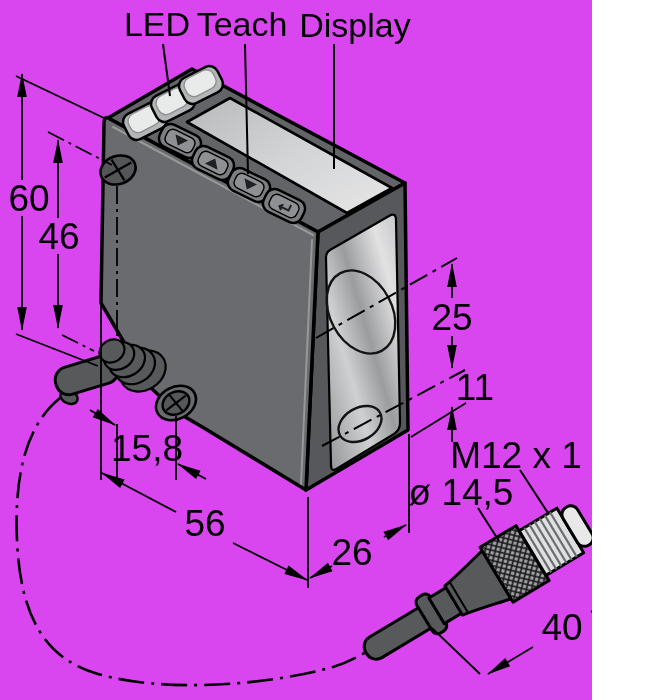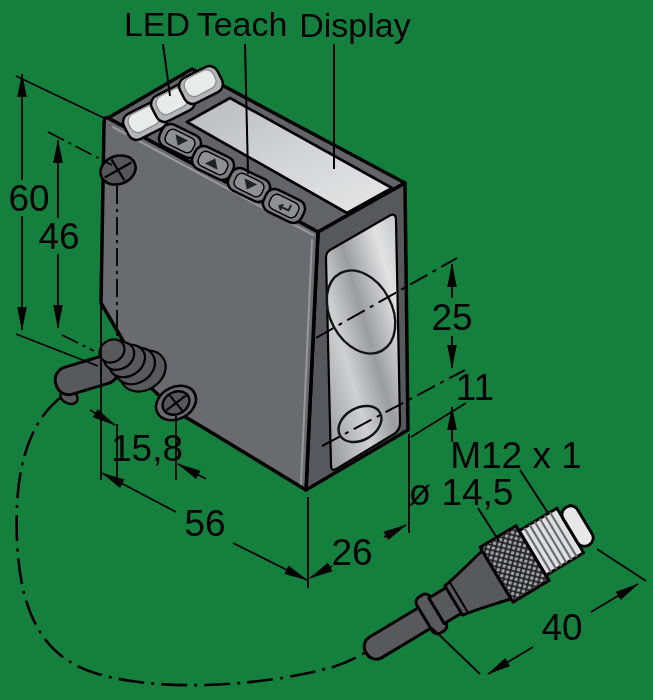--- a/index.html
+++ b/index.html
@@ -1,16 +1,16 @@
 <!DOCTYPE html>
 <html><head>
 <meta charset="utf-8">
 <style>
   html,body{margin:0;padding:0;background:#ffffff;}
-  .stage{position:relative;width:653px;height:700px;background:#15803d;overflow:hidden;
+  .stage{position:relative;width:592px;height:700px;background:#d946ef;overflow:hidden;
          font-family:"Liberation Sans", sans-serif;}
   svg text{font-family:"Liberation Sans", sans-serif;fill:#000;}
   .lbl{font-size:34px;}
   .dim{font-size:37px;}
 </style>
 </head>
 <body>
 
 <div class="stage">
 <svg width="653" height="700" viewBox="0 0 653 700">

